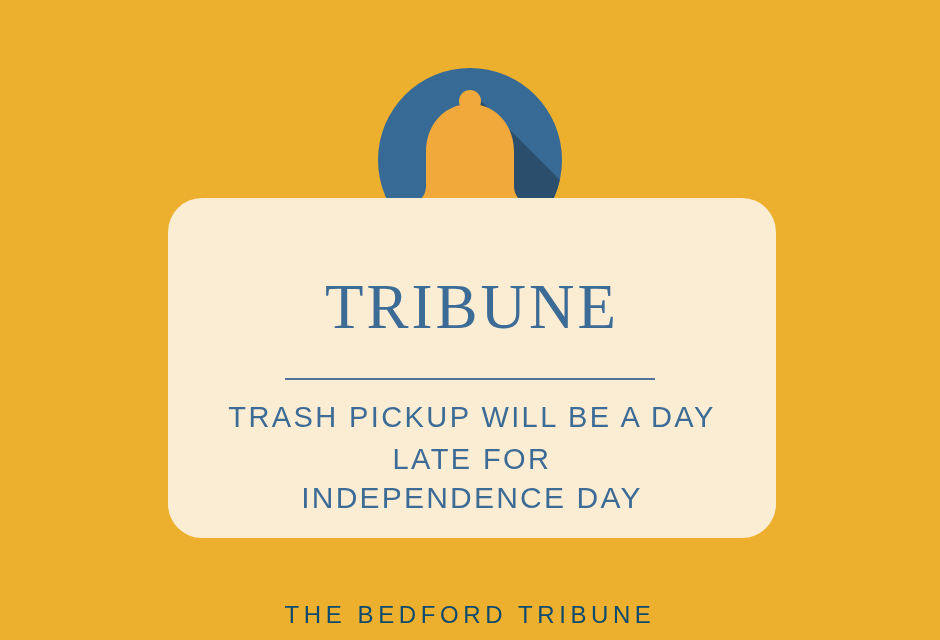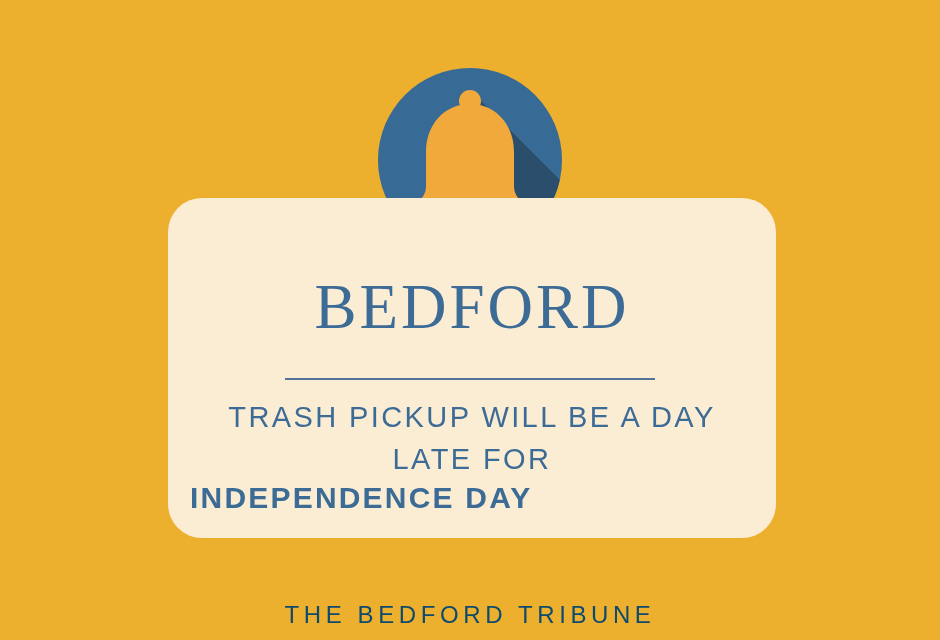--- a/index.html
+++ b/index.html
@@ -97,26 +97,26 @@
     letter-spacing: 2.4px;
     color: #3C6B96;
     font-weight: 400;
   }
 
   .highlight {
     position: absolute;
     left: 22px;
     right: 22px;
     top: 285px;
-    text-align: left;
+    text-align: center;
     font-size: 30px;
     line-height: 1;
     letter-spacing: 2.2px;
     color: #3C6B96;
-    font-weight: bold;
+    font-weight: normal;
   }
 
   
   .footer {
     position: absolute;
     left: 0;
     right: 0;
     top: 602px;
     text-align: center;
     font-size: 24px;
@@ -156,21 +156,21 @@
                  C 136 57 118 36 92 36 Z" fill="#F0A93A"></path>
 
         <rect x="86" y="152" width="12" height="12" fill="#F0A93A"></rect>
         <circle cx="92" cy="166" r="12" fill="#F0A93A"></circle>
       </svg>
 
     </div>
   </div>
 
   <div class="card">
-    <div class="title">BEDFORD</div>
+    <div class="title">TRIBUNE</div>
     <div class="divider"></div>
     <div class="body-text">TRASH PICKUP WILL BE A DAY LATE FOR</div>
     <div class="highlight">INDEPENDENCE DAY</div>
   </div>
 
   <div class="footer">THE BEDFORD TRIBUNE</div>
 
 </div>
 
 </body></html>

